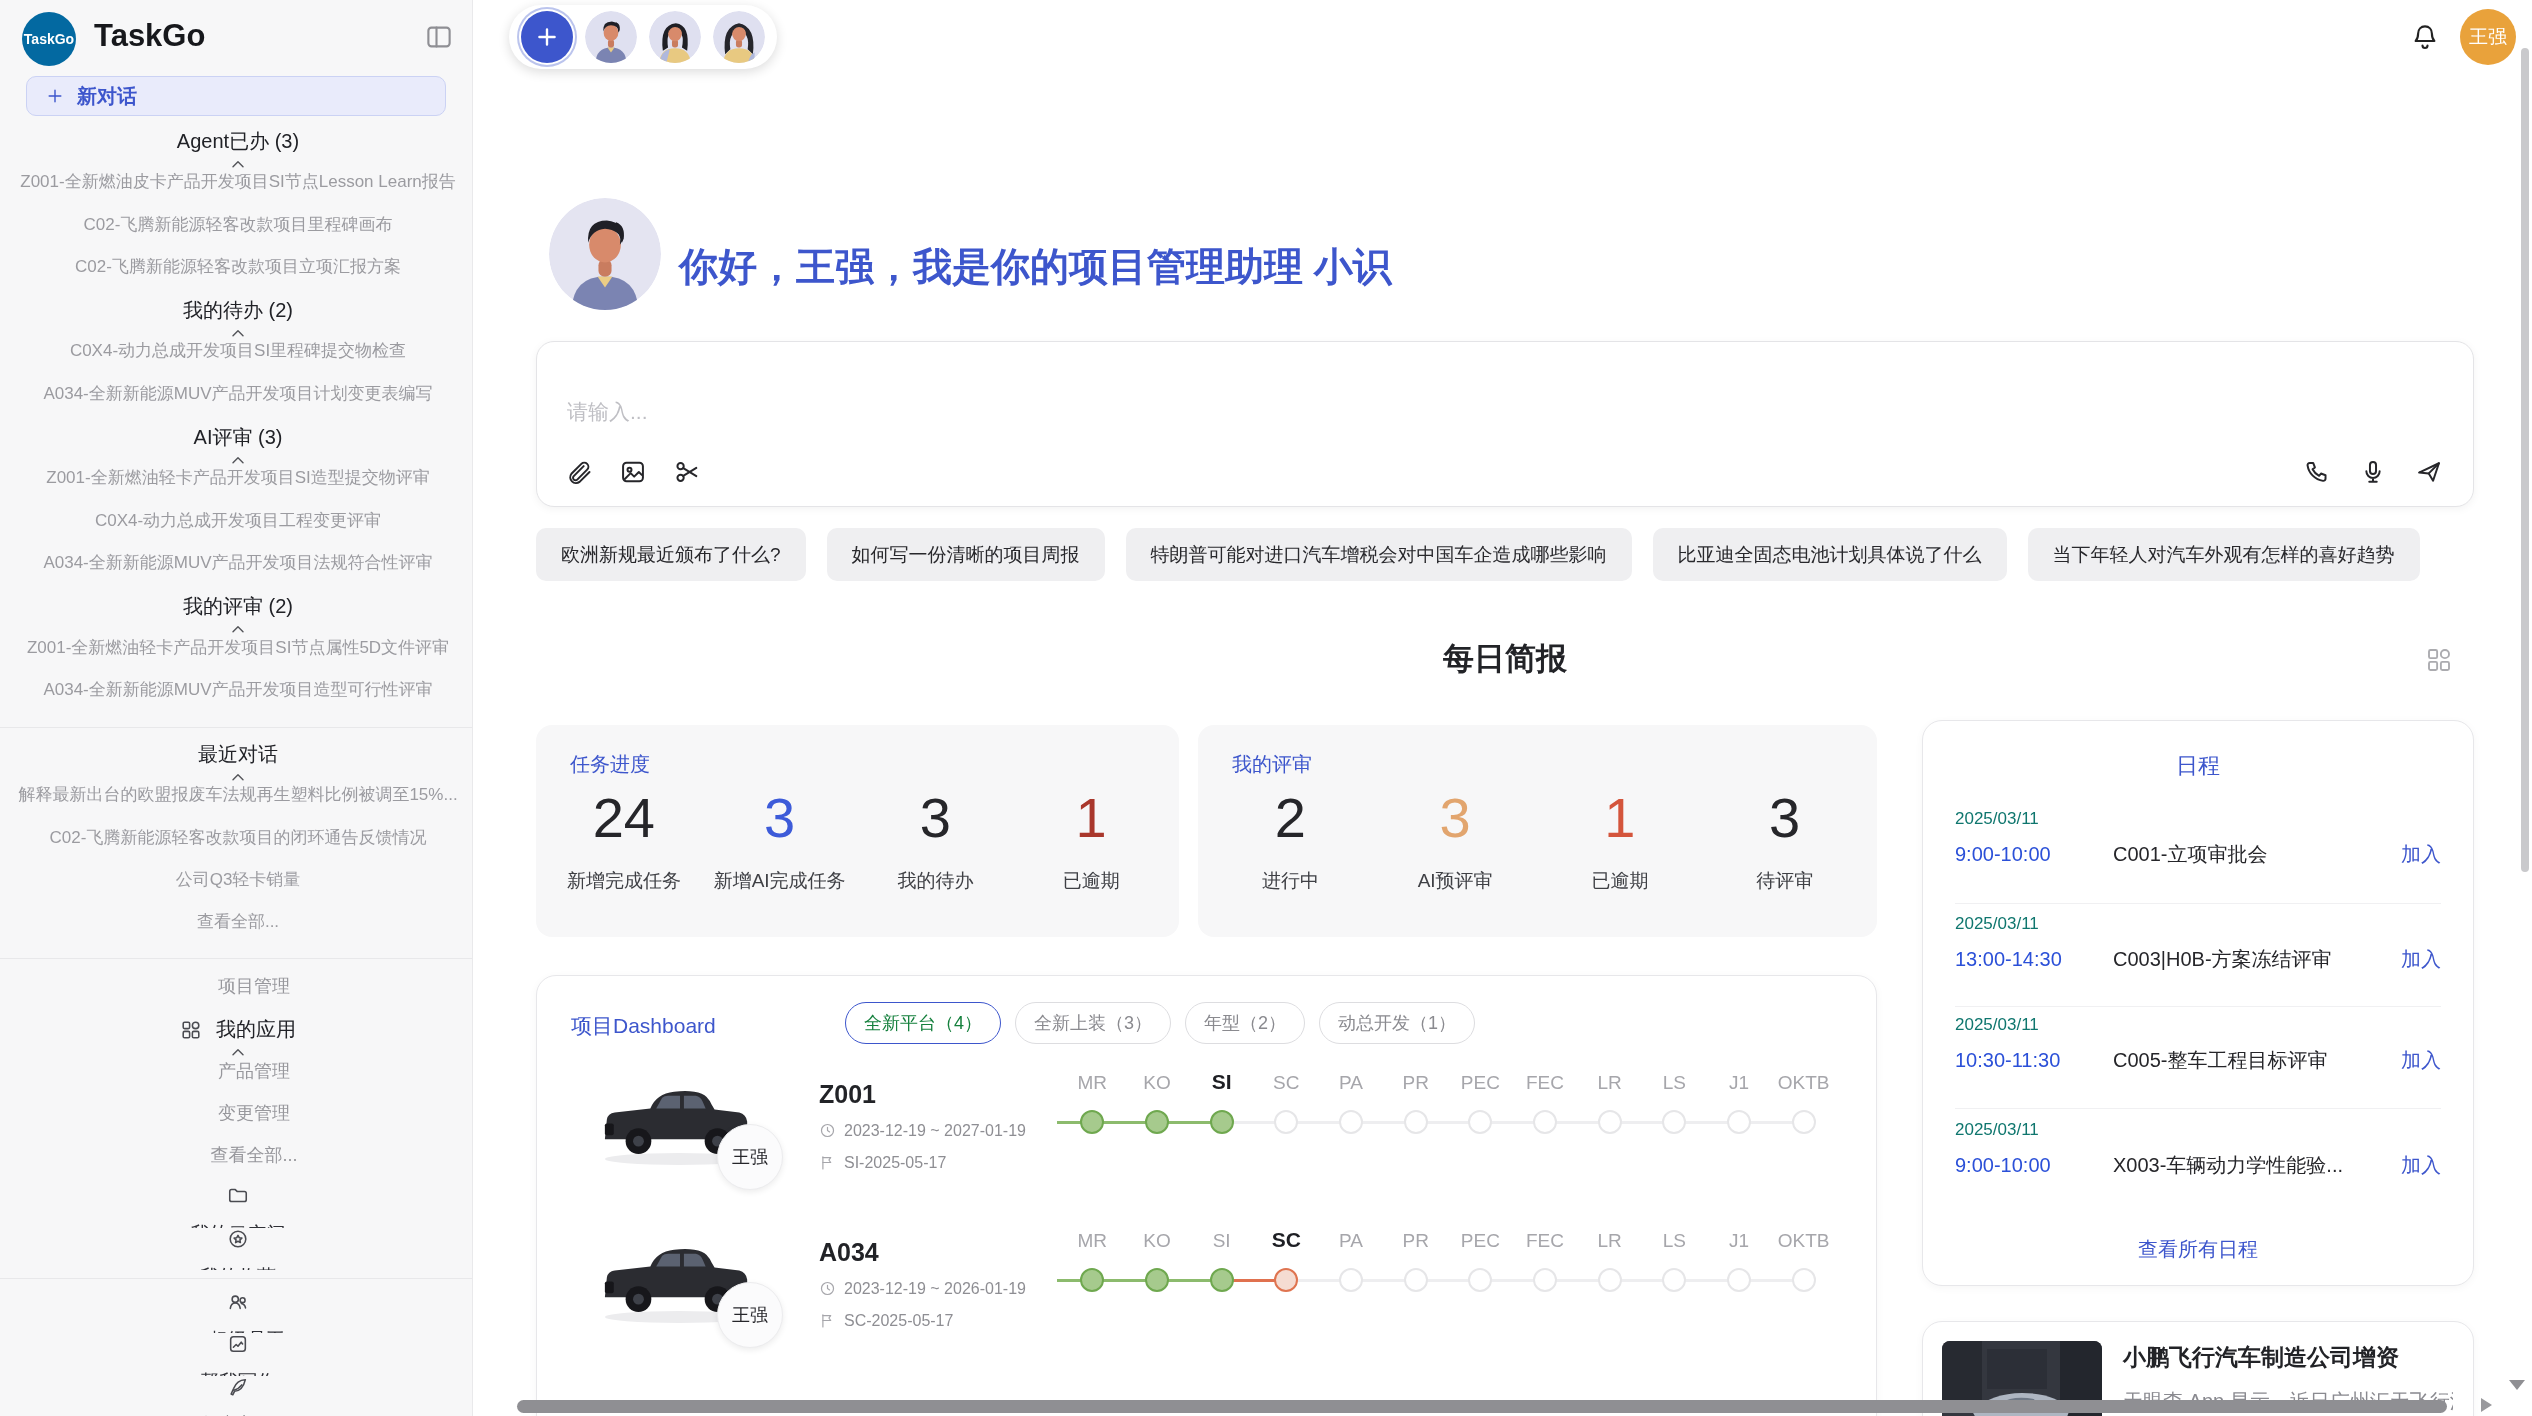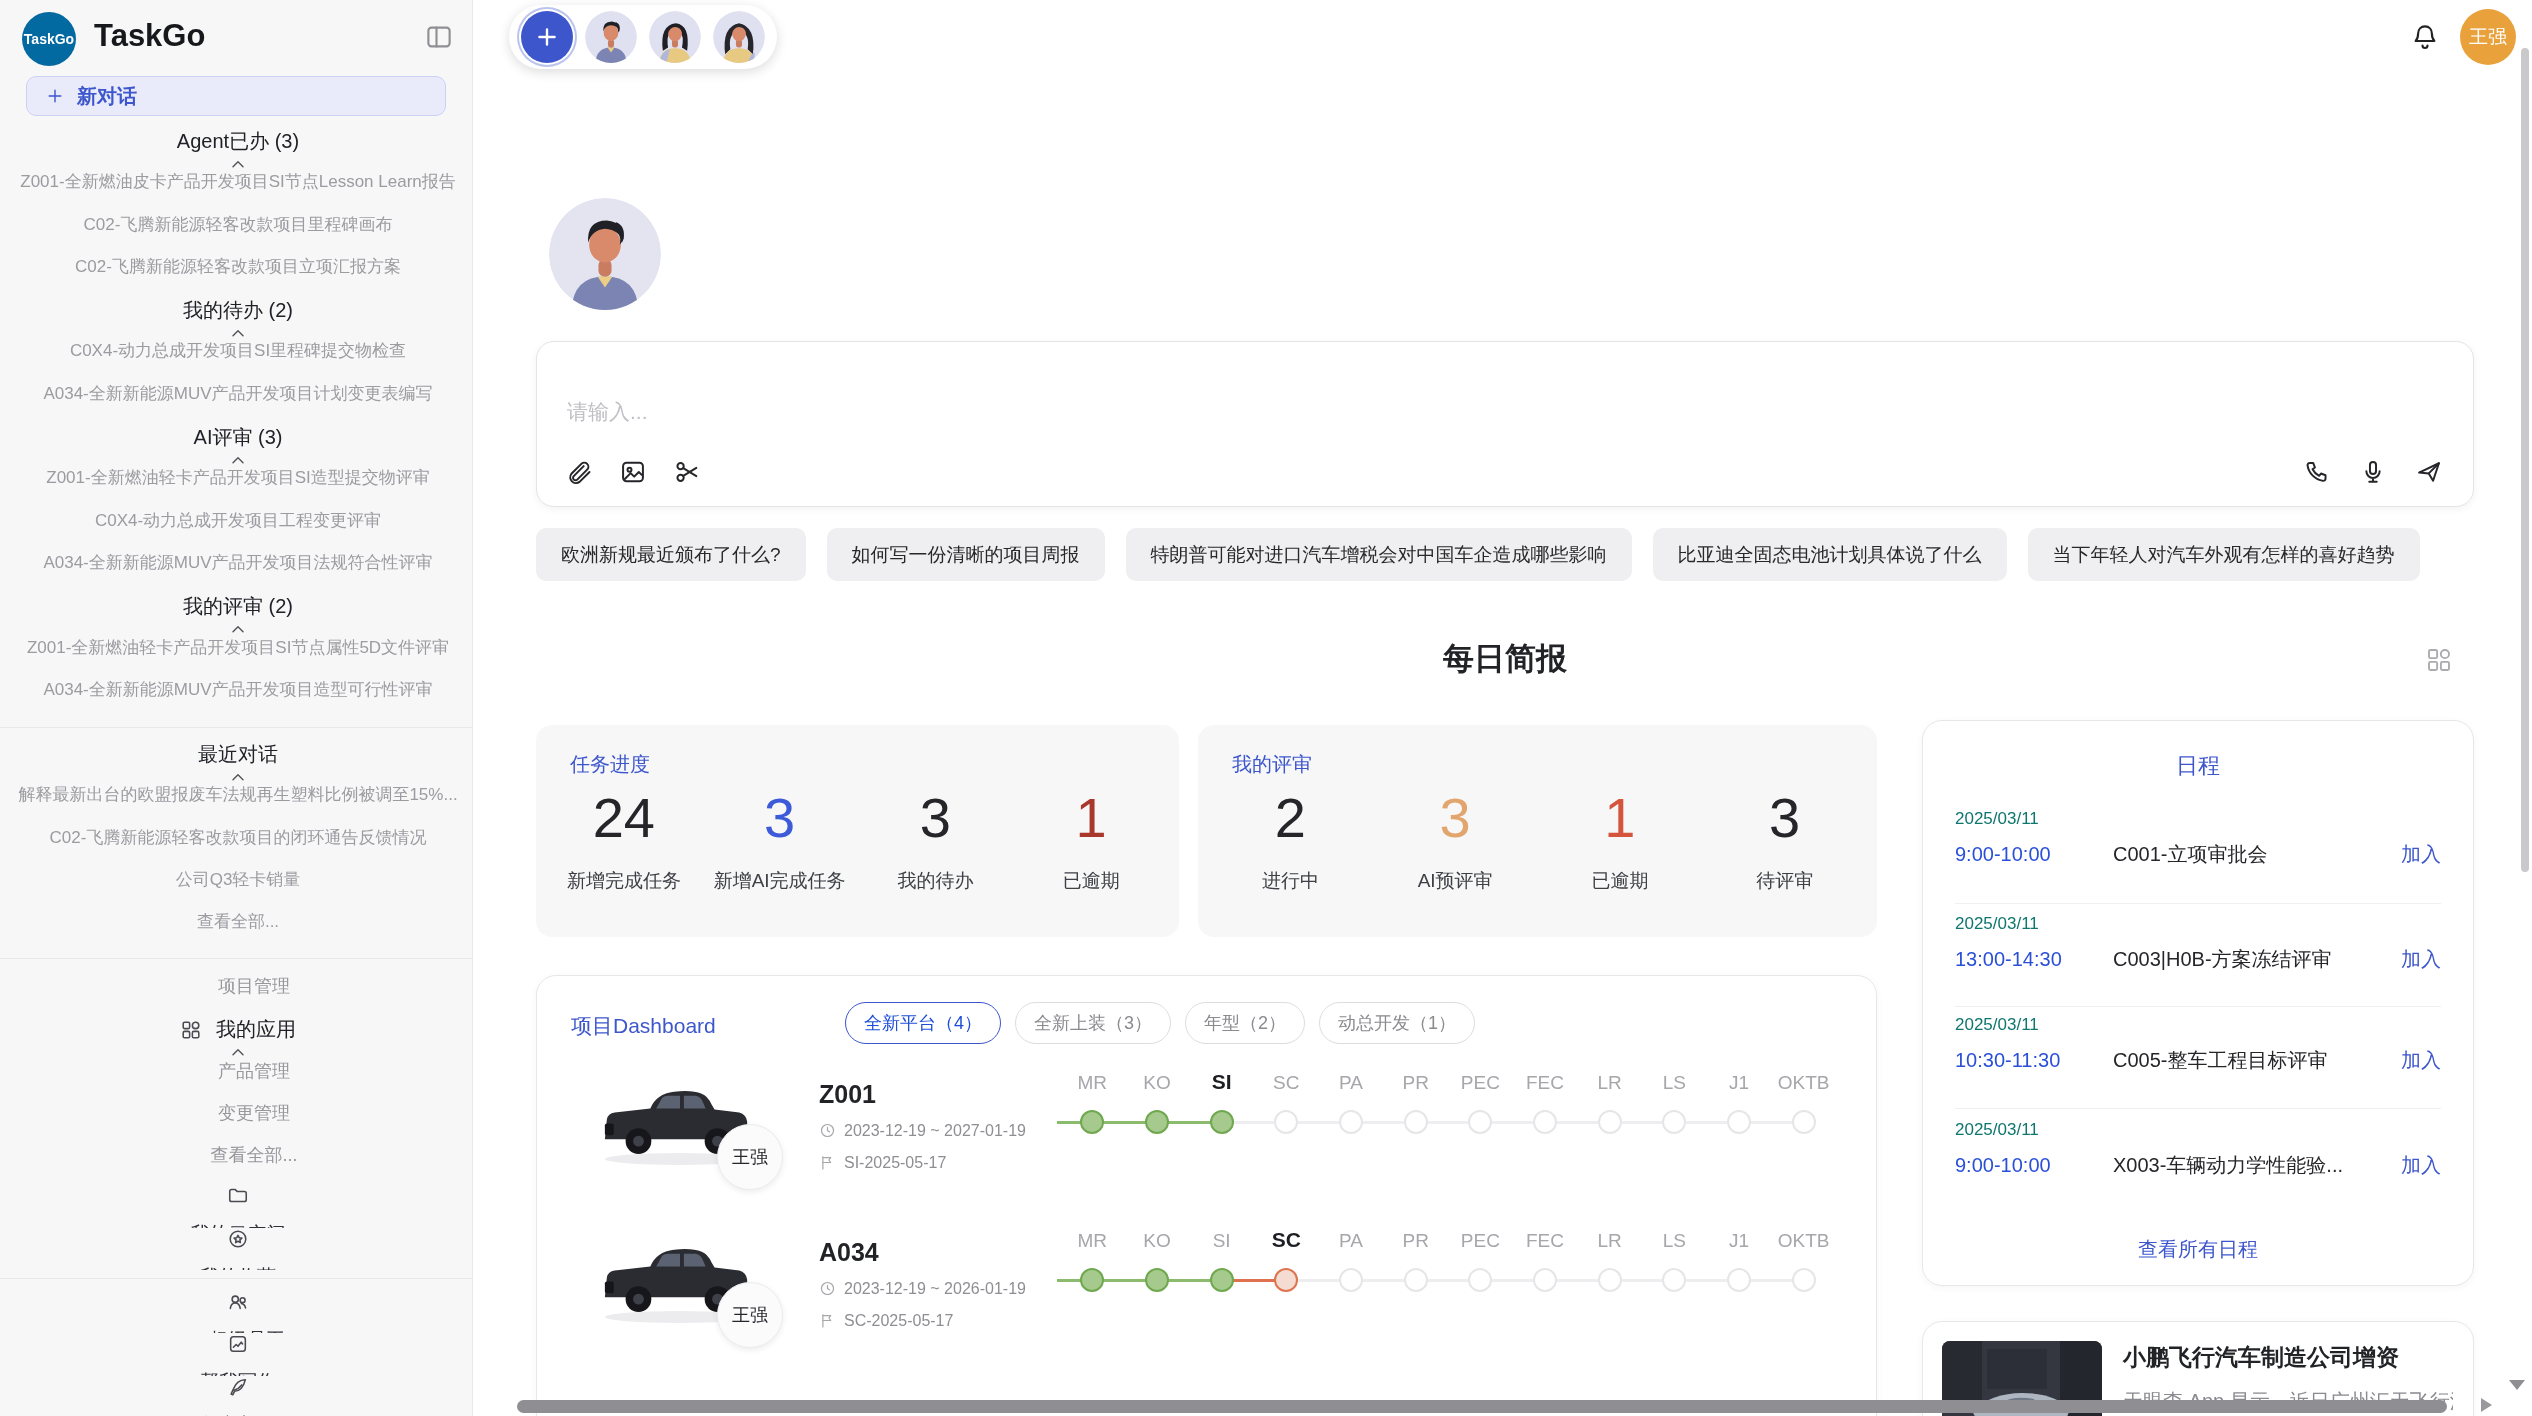--- a/index.html
+++ b/index.html
@@ -87,21 +87,21 @@
   .sched-item .join { color:#3D56CC; font-size:20px; background:none; border:none; cursor:pointer; }
   .sched-div { position:absolute; left:32px; right:32px; height:1px; background:#F0F0F2; }
   .sched-viewall { position:absolute; bottom:22px; left:0; width:100%; text-align:center; color:#3D56CC;
                    font-size:20px; background:none; border:none; cursor:pointer; }
 
   .dashboard { left:63px; top:975px; width:1341px; height:460px; overflow:hidden; }
   .dash-title { position:absolute; left:34px; top:36px; color:#3D56CC; font-size:21px; font-weight:500; }
   .tabs { position:absolute; left:308px; top:26px; display:flex; gap:14px; }
   .tab { height:42px; border:1px solid #DDDDE0; border-radius:21px; padding:0 18px; font-size:18px;
          color:#8A8A8F; display:flex; align-items:center; background:#fff; cursor:pointer; white-space:nowrap; }
-  .tab.active { border:1.5px solid #3D56CC; color:#1d4ed8; }
+  .tab.active { border:1.5px solid #3D56CC; color:#15803d; }
 
   .proj { position:absolute; left:0; right:0; height:150px; }
   .truck { position:absolute; left:58px; top:8px; width:168px; height:100px; }
   .owner { position:absolute; left:180px; top:60px; width:66px; height:66px; border-radius:50%;
            background:#FBFBFC; border:1px solid #ECECEE; box-shadow:0 2px 6px rgba(0,0,0,.08);
            display:flex; align-items:center; justify-content:center; font-size:18px; color:#26262A; }
   .pcode { position:absolute; left:282px; top:16px; font-size:25px; font-weight:700; color:#222327; }
   .pmeta { position:absolute; left:282px; display:flex; gap:8px; color:#8E8E93; font-size:16px; }
   .pmeta svg { width:17px; height:17px; color:#A6A6AB; }
   .track { position:absolute; left:523px; top:6px; width:776px; }
@@ -328,20 +328,21 @@
       <svg viewBox="0 0 60 60">
           <circle cx="30" cy="30" r="30" fill="#E4E4F1"></circle>
           <path d="M12 60 Q13 42 30 42 Q47 42 48 60 Z" fill="#7B84B2"></path>
           <path d="M26 42 L30 48 L34 42 Z" fill="#EBCD85"></path>
           <rect x="26.5" y="33" width="7" height="9" rx="3" fill="#C97C5F"></rect>
           <ellipse cx="30" cy="25" rx="8.5" ry="9.5" fill="#D88A6B"></ellipse>
           <path d="M21 24 Q20 12 31 12 Q41 13 39.5 24 Q38 17 30 16.5 Q23 17 21 24 Z" fill="#202027"></path>
           <path d="M36 13 q5 2 4 9 l-2 3 q1 -7 -4 -10 z" fill="#202027"></path>
         </svg>
     </div>
+    <h1 class="greeting">你好，王强，我是你的项目管理助理 小识</h1>
 
     <div class="input-card">
       <input class="chat-input" placeholder="请输入..." style="">
       <div class="in-left">
         <button class="icon-btn">
           <svg class="ic" viewBox="0 0 24 24">
               <path d="M21 12l-8.5 8.5a5 5 0 0 1-7-7L14 5a3.5 3.5 0 0 1 5 5l-8.5 8.5a2 2 0 0 1-3-3L16 7"></path>
             </svg>
         </button>
         <button class="icon-btn">

